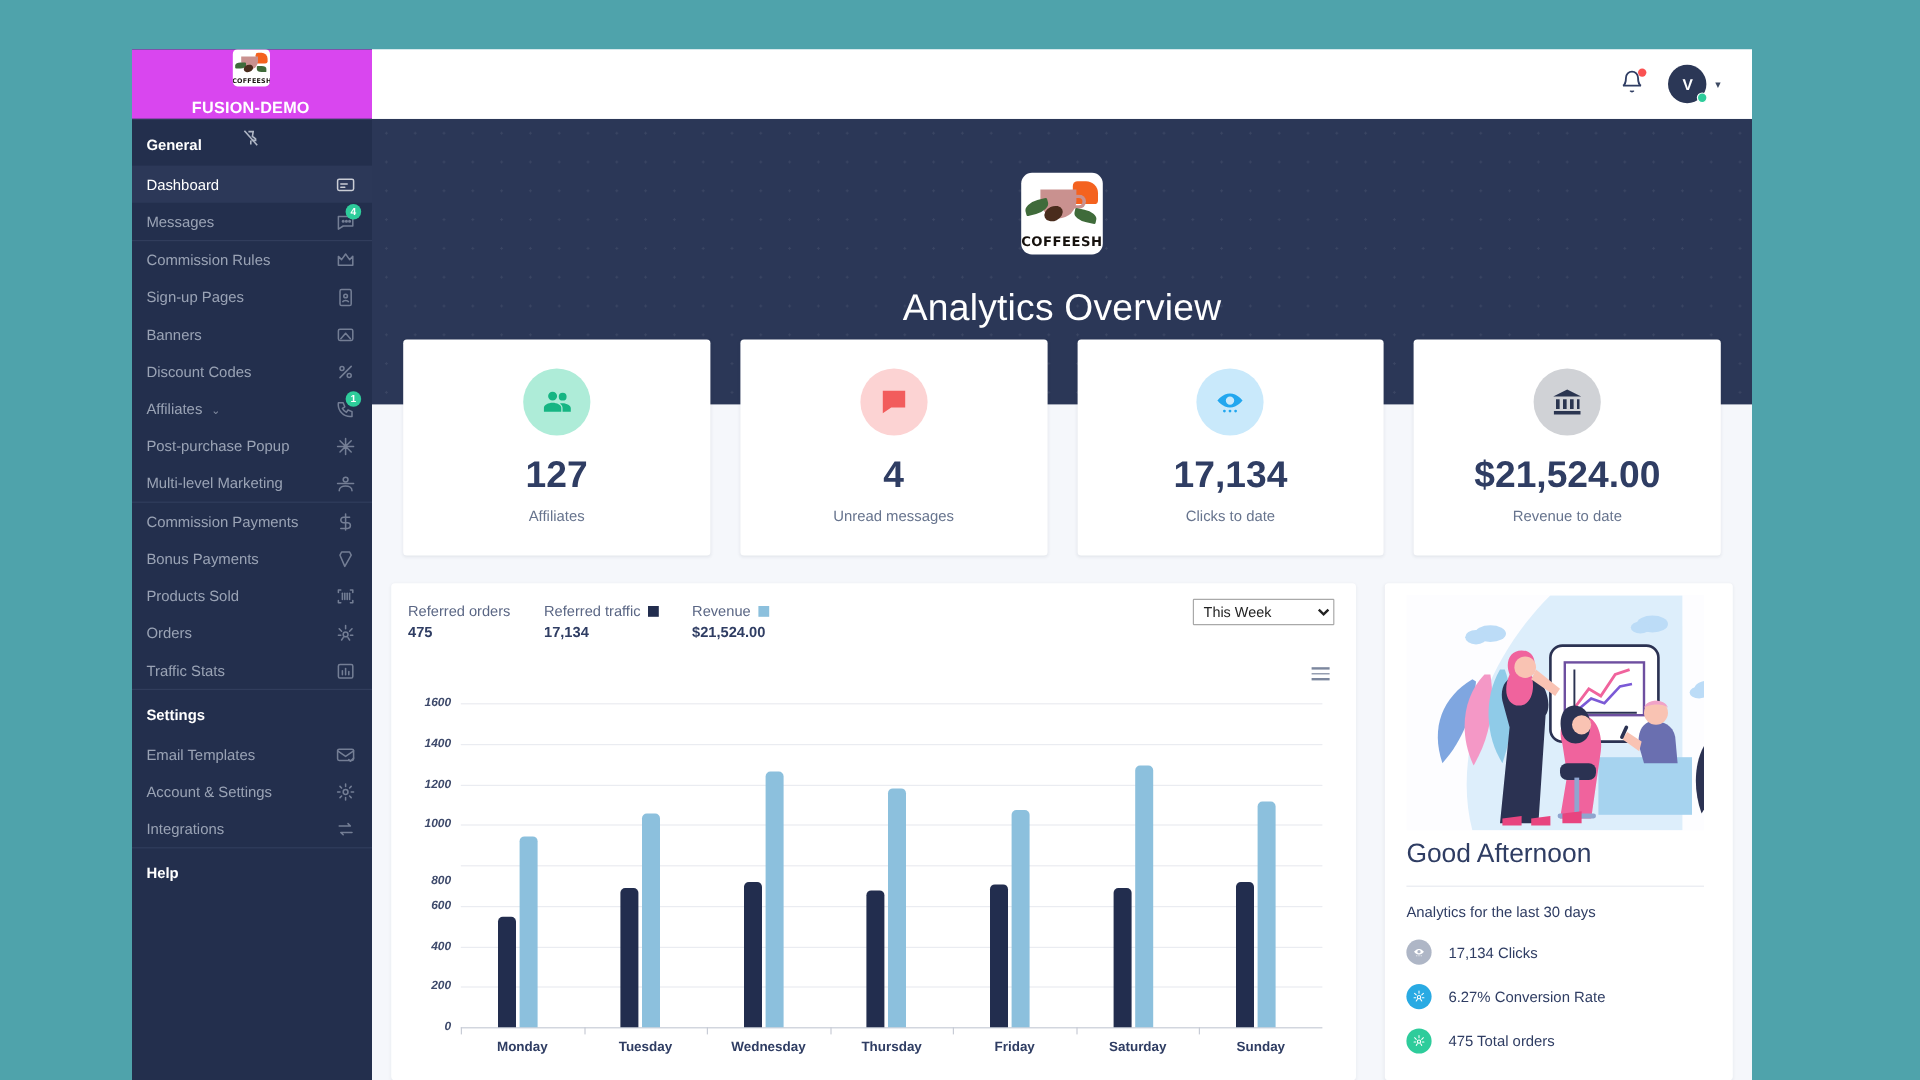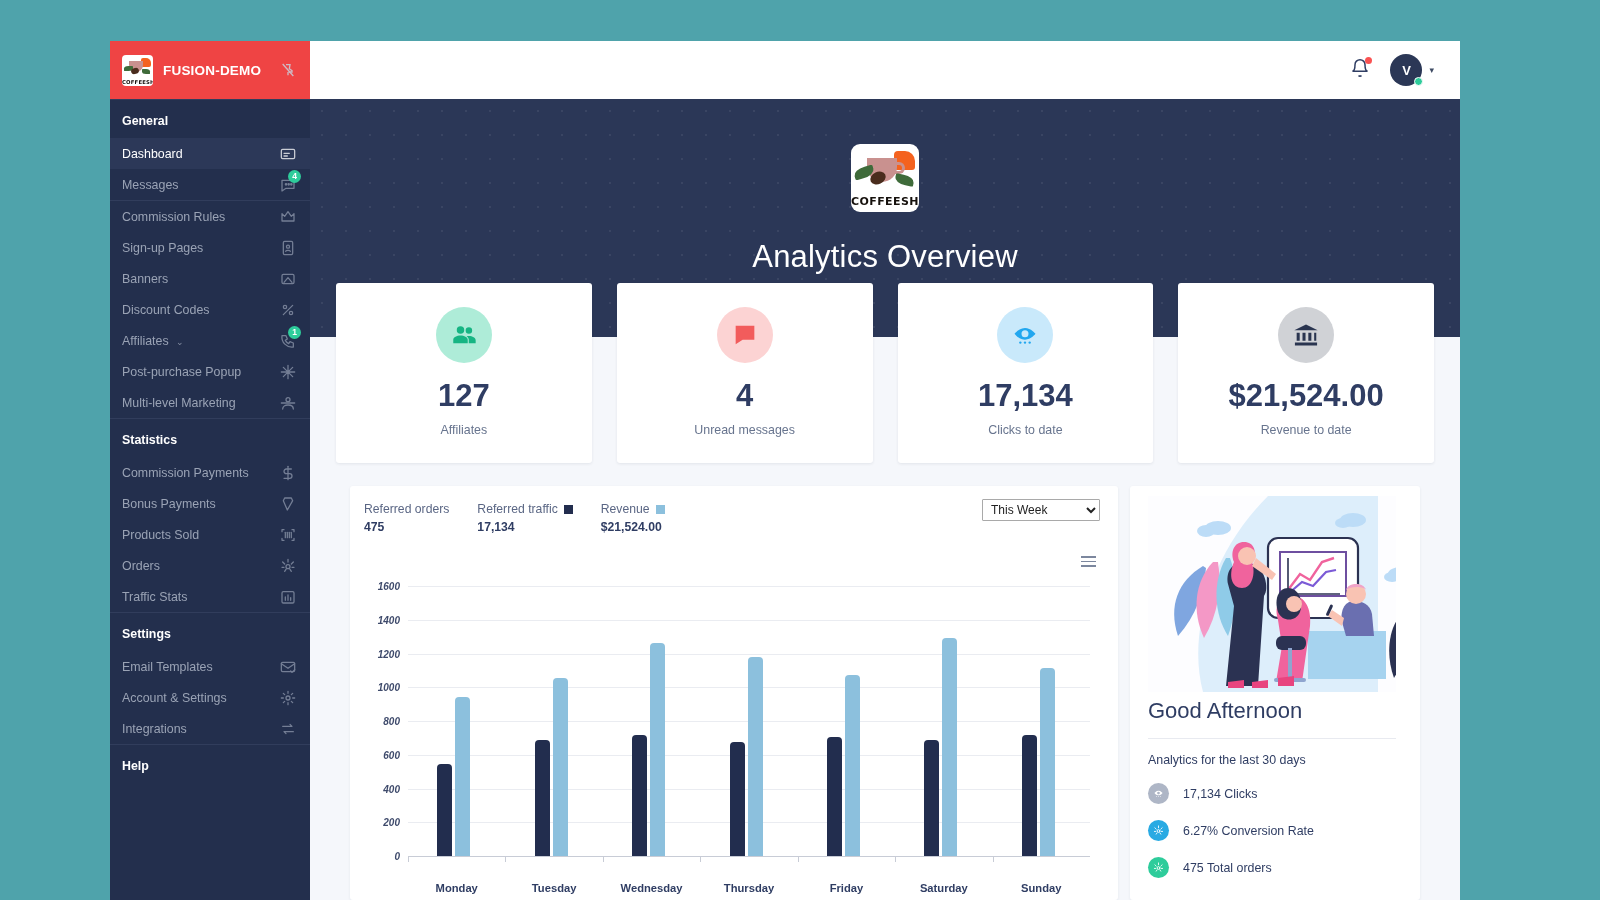--- a/index.html
+++ b/index.html
@@ -20,24 +20,25 @@
   
   .sidebar {
     width: 200px; min-width: 200px;
     background: #232f4d;
     color: #c3c9d6;
     position: relative;
     overflow: hidden;
   }
   .sb-brand {
     height: 58px;
-    background: #ef4444;
+    background: #d946ef;
     display: flex; align-items: center;
     padding: 0 14px 0 12px;
     gap: 10px;
+    flex-direction: column;
   }
   .brand-logo {
     width: 31px; height: 31px;
     border-radius: 4px;
     background: #ffffff;
     position: relative;
     overflow: hidden;
     flex: 0 0 auto;
   }
   .brand-logo .cup {
@@ -183,21 +184,21 @@
   .stat-ic {
     width: 56px; height: 56px; border-radius: 50%;
     display: flex; align-items: center; justify-content: center;
   }
   .stat-val { font-size: 31px; font-weight: bold; color: #2f3d63; margin-top: 15px; }
   .stat-lbl { font-size: 12.4px; color: #6a7governed; }
   .stat-lbl { font-size: 12.4px; color: #67748e; margin-top: 9px; }
 
   .lower {
     position: absolute; left: 0; right: 0; top: 445px; bottom: 0;
-    display: flex; gap: 12px; padding: 0 40px;
+    display: flex; gap: 24px; padding: 0 16px;
   }
   .chart-card {
     flex: 1 1 auto; background: #fff; border-radius: 3px;
     box-shadow: 0 1px 3px rgba(30,40,70,.07);
     padding: 16px 18px 0 14px; position: relative; overflow: hidden;
   }
   .legend { display: flex; gap: 28px; align-items: flex-start; }
   .lg-item { font-size: 12.2px; color: #5a6684; }
   .lg-item .t { display: flex; align-items: center; gap: 6px; }
   .lg-item .sw { width: 9px; height: 9px; display: inline-block; }
@@ -219,21 +220,21 @@
   .grid-line.base { background: #c8ccd6; }
   .ytick {
     position: absolute; right: calc(100% + 8px); transform: translateY(-50%);
     font-size: 10px; color: #3e4a6b; font-weight: bold; white-space: nowrap; font-style: italic;
   }
   .bargroup { position: absolute; bottom: 0; display: flex; gap: 3px; align-items: flex-end; height: 100%; }
   .bar { width: 15px; border-radius: 4px 4px 0 0; }
   .bar.a { background: #222d4e; }
   .bar.b { background: #8cc0dd; }
   .xtick {
-    position: absolute; top: 100%; margin-top: 26px;
+    position: absolute; top: 100%; margin-top: 11px;
     font-size: 11.2px; font-weight: bold; color: #2f3d63;
     transform: translateX(-50%); white-space: nowrap;
   }
   .xsep { position: absolute; top: 100%; width: 1px; height: 6px; background: #c8ccd6; }
 
   .side-card {
     width: 290px; min-width: 290px; background: #fff; border-radius: 3px;
     box-shadow: 0 1px 3px rgba(30,40,70,.07);
     padding: 10px 24px 0 18px; overflow: hidden;
   }
@@ -356,21 +357,20 @@
             <span>
               <svg class="ic" width="16" height="16" viewBox="0 0 24 24" fill="none" stroke="#8f99ad" stroke-width="1.9" stroke-linecap="round" stroke-linejoin="round">
                 <circle cx="12" cy="7" r="3"></circle>
                 <path d="M4 21c0-4 4-6 8-6s8 2 8 6"></path>
                 <line x1="2" y1="12" x2="22" y2="12"></line>
               </svg>
             </span>
           </div>
         </div>
         <div class="sb-group">
-          <div class="sb-section">Statistics</div>
           <div class="sb-item">
             <span class="lbl">Commission Payments</span>
             <span>
               <svg class="ic" width="16" height="16" viewBox="0 0 24 24" fill="none" stroke="#8f99ad" stroke-width="1.9" stroke-linecap="round" stroke-linejoin="round">
                 <line x1="12" y1="2" x2="12" y2="22"></line>
                 <path d="M17 6H9.5a3.5 3.5 0 0 0 0 7h5a3.5 3.5 0 0 1 0 7H6"></path>
               </svg>
             </span>
           </div>
           <div class="sb-item">
@@ -559,21 +559,21 @@
           <div class="plot" id="plot">
               <div class="grid-line base" style="top: 270px;"></div>
               <div class="ytick" style="top: 270px;">0</div>
               <div class="grid-line" style="top: 236.25px;"></div>
               <div class="ytick" style="top: 236.25px;">200</div>
               <div class="grid-line" style="top: 202.5px;"></div>
               <div class="ytick" style="top: 202.5px;">400</div>
               <div class="grid-line" style="top: 168.75px;"></div>
               <div class="ytick" style="top: 168.75px;">600</div>
               <div class="grid-line" style="top: 135px;"></div>
-              <div class="ytick" style="top: 135px; margin-left: 44px;">800</div>
+              <div class="ytick" style="top: 148px; margin-left: 44px;">800</div>
               <div class="grid-line" style="top: 101.25px;"></div>
               <div class="ytick" style="top: 101.25px;">1000</div>
               <div class="grid-line" style="top: 67.5px;"></div>
               <div class="ytick" style="top: 67.5px; margin-left: 28px;">1200</div>
               <div class="grid-line" style="top: 33.75px;"></div>
               <div class="ytick" style="top: 33.75px;">1400</div>
               <div class="grid-line" style="top: 0px;"></div>
               <div class="ytick" style="top: 0px;">1600</div>
               <div class="bargroup" style="left: 4.28571%;">
                 <div class="bar a" title="Referred traffic: 545" style="height: 91.9688px;"></div>

